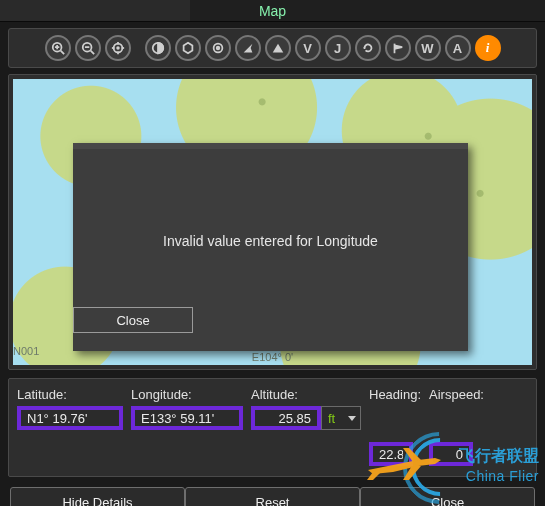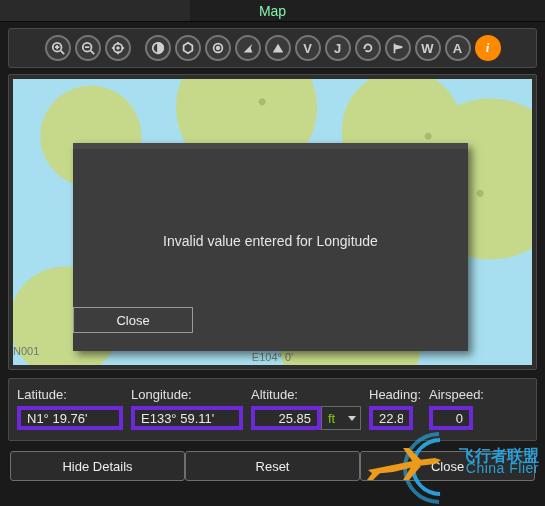--- a/index.html
+++ b/index.html
@@ -152,21 +152,21 @@
     border: 4px solid #6d28d9;
     color: #eaeaea;
     height: 24px;
     padding: 0 6px;
     font-size: 13px;
   }
   .txt.right { text-align: right; }
   .w110 { width: 106px; }
   .w112 { width: 112px; }
   .w72  { width: 70px; }
-  .w46  { width: 44px; }
+  .w46  { width: 44px; margin-top: 36px; }
   .unit {
     width: 40px; height: 24px;
     background: #2b2b2b;
     border: 1px solid #6a6a6a;
     color: #84cc16;
     display: flex; align-items: center; justify-content: space-between;
     padding: 0 4px 0 6px;
     font-size: 13px;
     cursor: pointer;
   }
@@ -225,21 +225,21 @@
     border-radius: 50%;
     transform: rotate(45deg);
     opacity: .7;
   }
   .watermark .txt1 {
     position: absolute; right: 4px; top: 10px;
     color: #2aa5e0; font-weight: 700; font-size: 16px;
     font-family: "Microsoft YaHei", sans-serif;
   }
   .watermark .txt2 {
-    position: absolute; right: 4px; top: 24px;
+    position: absolute; right: 4px; top: 32px;
     color: #2aa5e0; font-size: 14px; letter-spacing: .5px;
   }
 
   .root { position: relative; width: 545px; height: 506px; }
 </style>
 </head>
 <body>
 
 <div class="root">
 

